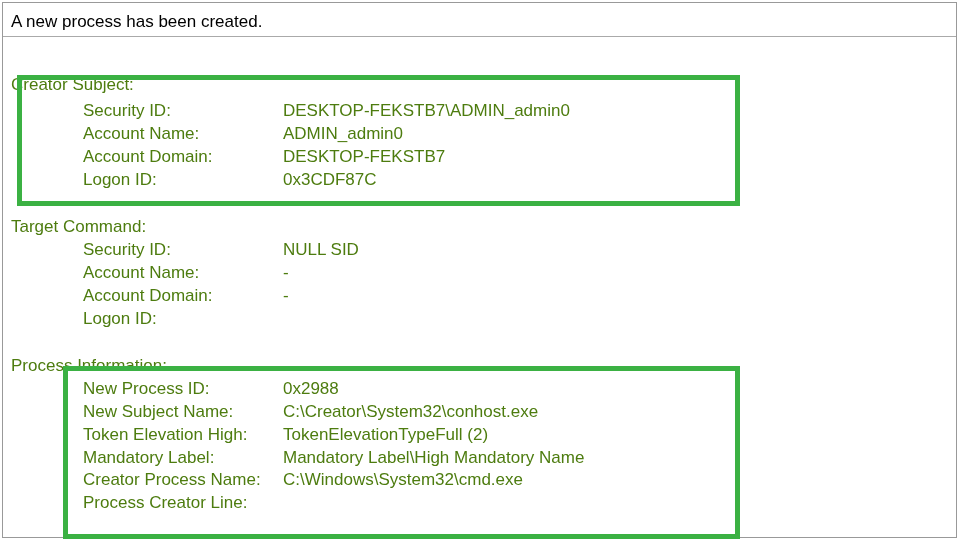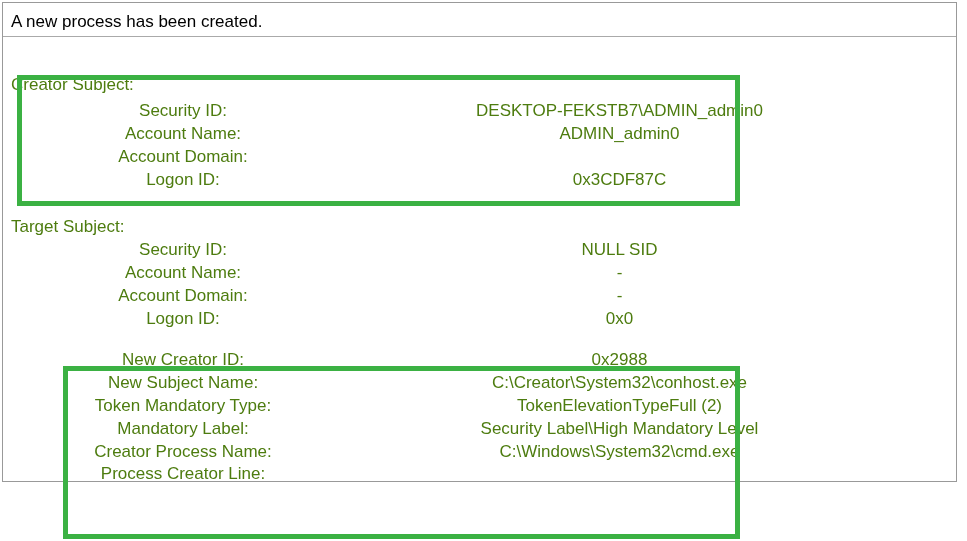--- a/index.html
+++ b/index.html
@@ -11,21 +11,21 @@
       font-family: "Segoe UI", Tahoma, sans-serif;
       background: #fff;
       width: 967px;
       height: 541px;
       overflow: hidden;
       position: relative;
     }
     .outer-frame {
       border: 1px solid #999;
       margin: 2px 10px 2px 2px;
-      height: 480px;
+      height: 536px;
       background: #fff;
       position: relative;
     }
     .header-line {
       font-size: 17px;
       color: #000;
       padding: 9px 0 4px 8px;
       border-bottom: 1px solid #aaa;
       line-height: 1.2;
     }
@@ -35,21 +35,20 @@
       color: #4d7c0f;
       line-height: 1.35;
     }
     .section-title {
       padding-left: 8px;
       padding-top: 6px;
       padding-bottom: 0;
     }
     .row {
       display: flex;
-      text-align: center;
     }
     .indent {
       width: 80px;
       flex-shrink: 0;
     }
     .label {
       width: 200px;
       flex-shrink: 0;
     }
     .value {
@@ -99,72 +98,73 @@
       <div class="value">DESKTOP-FEKSTB7\ADMIN_admin0</div>
     </div>
     <div class="row">
       <div class="indent"></div>
       <div class="label">Account Name:</div>
       <div class="value">ADMIN_admin0</div>
     </div>
     <div class="row">
       <div class="indent"></div>
       <div class="label">Account Domain:</div>
+      <div class="value">DESKTOP-FEKSTB7</div>
     </div>
     <div class="row">
       <div class="indent"></div>
       <div class="label">Logon ID:</div>
       <div class="value">0x3CDF87C</div>
     </div>
 
     <div class="gap"></div>
 
-    <div class="section-title">Target Subject:</div>
+    <div class="section-title">Target Command:</div>
     <div class="row">
       <div class="indent"></div>
       <div class="label">Security ID:</div>
       <div class="value">NULL SID</div>
     </div>
     <div class="row">
       <div class="indent"></div>
       <div class="label">Account Name:</div>
       <div class="value">-</div>
     </div>
     <div class="row">
       <div class="indent"></div>
       <div class="label">Account Domain:</div>
       <div class="value">-</div>
     </div>
     <div class="row">
       <div class="indent"></div>
       <div class="label">Logon ID:</div>
-      <div class="value">0x0</div>
     </div>
 
     <div class="gap"></div>
 
+    <div class="section-title">Process Information:</div>
     <div class="row">
       <div class="indent"></div>
-      <div class="label">New Creator ID:</div>
+      <div class="label">New Process ID:</div>
       <div class="value">0x2988</div>
     </div>
     <div class="row">
       <div class="indent"></div>
       <div class="label">New Subject Name:</div>
       <div class="value">C:\Creator\System32\conhost.exe</div>
     </div>
     <div class="row">
       <div class="indent"></div>
-      <div class="label">Token Mandatory Type:</div>
+      <div class="label">Token Elevation High:</div>
       <div class="value">TokenElevationTypeFull (2)</div>
     </div>
     <div class="row">
       <div class="indent"></div>
       <div class="label">Mandatory Label:</div>
-      <div class="value">Security Label\High Mandatory Level</div>
+      <div class="value">Mandatory Label\High Mandatory Name</div>
     </div>
     <div class="row">
       <div class="indent"></div>
       <div class="label">Creator Process Name:</div>
       <div class="value">C:\Windows\System32\cmd.exe</div>
     </div>
     <div class="row">
       <div class="indent"></div>
       <div class="label">Process Creator Line:</div>
       <div class="value"></div>

